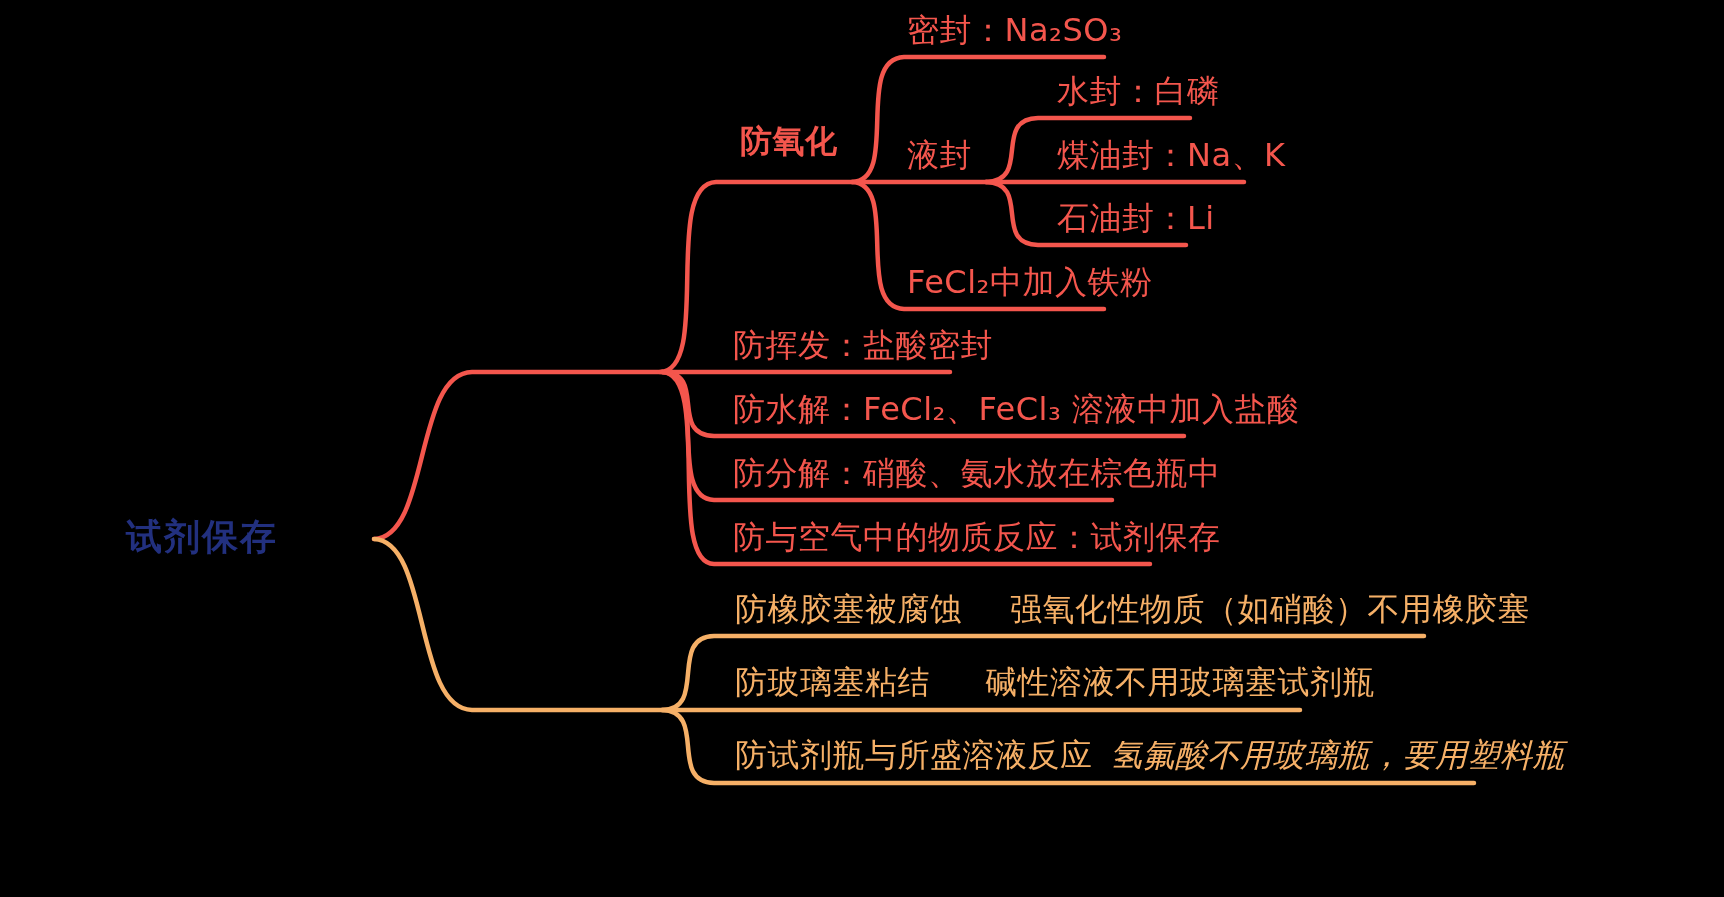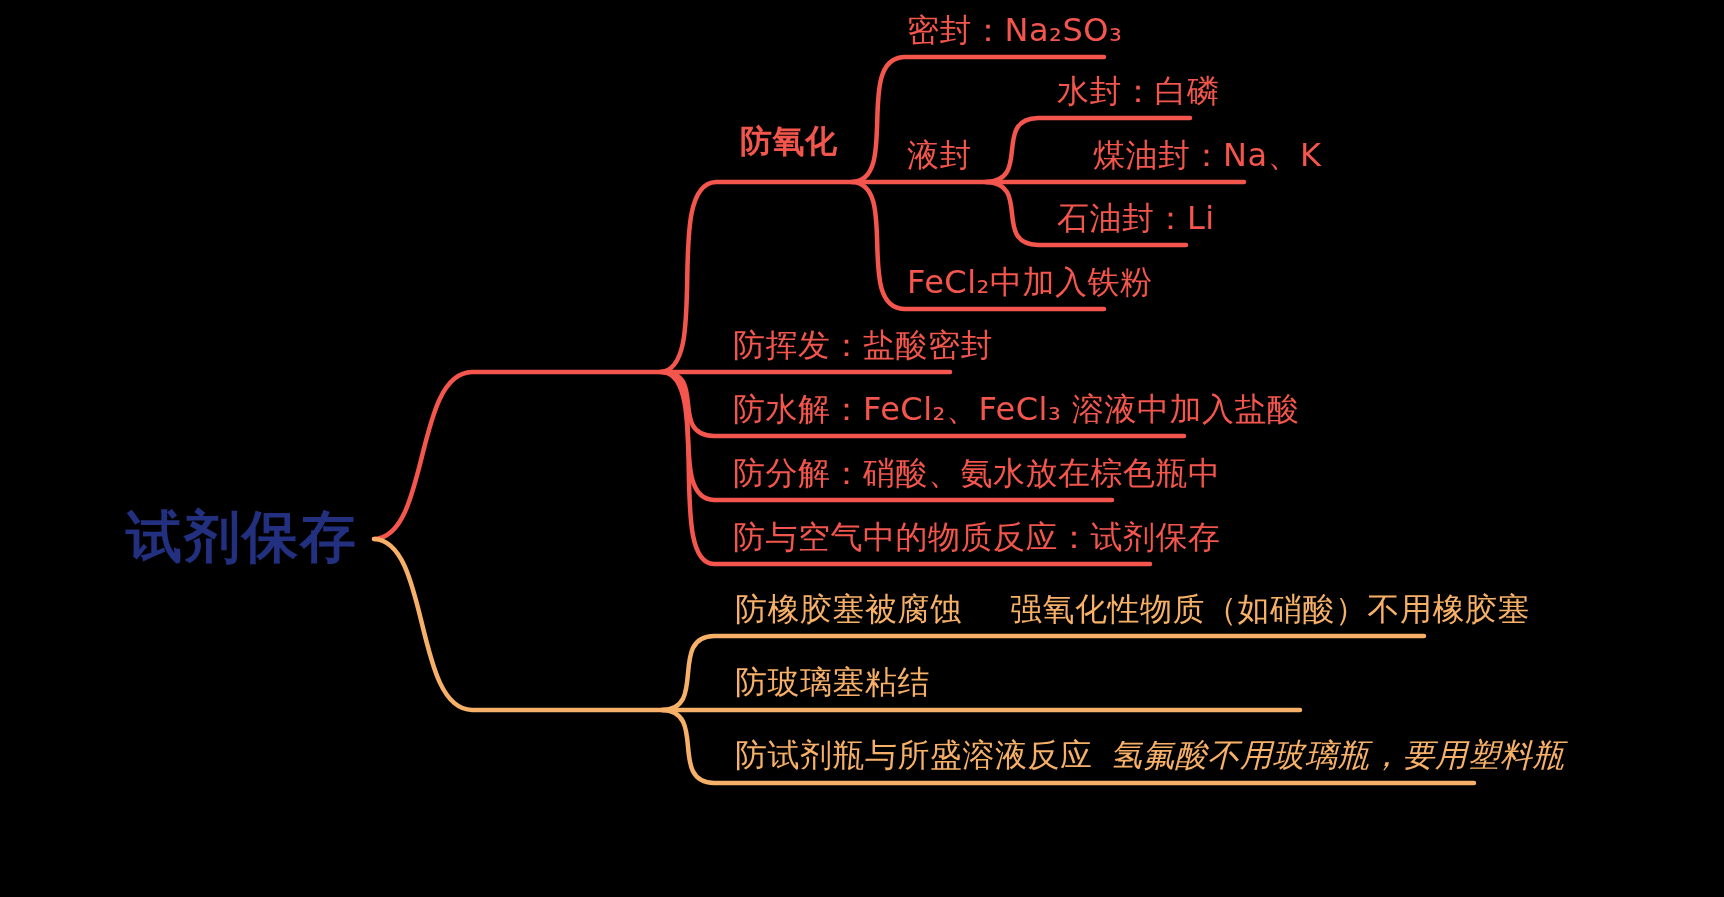--- a/index.html
+++ b/index.html
@@ -22,21 +22,21 @@
     line-height: 34px;
     white-space: nowrap;
     letter-spacing: 0.5px;
   }
   .node-red { color: var(--branch-red, #f4564d); }
   .node-orange { color: var(--branch-orange, #f6b067); }
   .root-node {
     position: absolute;
     left: 126px;
     top: 509px;
-    font-size: 56px;
+    font-size: 36px;
     line-height: 56px;
     font-weight: bold;
     letter-spacing: 2px;
     white-space: nowrap;
     color: var(--root-text, #22307f);
   }
 </style>
 </head>
 <body>
 
@@ -74,35 +74,36 @@
   <div class="root-node">试剂保存</div>
 
   <div class="node node-red" style="left:740px; top:124px;font-weight:bold;">防氧化</div>
 
   <div class="node node-red" style="left:907px; top:13px;">密封：Na₂SO₃</div>
 
   <div class="node node-red" style="left:907px; top:138px;">液封</div>
 
   <div class="node node-red" style="left:1057px; top:74px;">水封：白磷</div>
 
-  <div class="node node-red" style="left:1057px; top:138px;margin-left:36px;">煤油封：Na、K</div>
+  <div class="node node-red" style="left:1057px; top:138px;">煤油封：Na、K</div>
 
   <div class="node node-red" style="left:1057px; top:201px;">石油封：Li</div>
 
   <div class="node node-red" style="left:907px; top:265px;">FeCl₂中加入铁粉</div>
 
   <div class="node node-red" style="left:733px; top:392px;">防水解：FeCl₂、FeCl₃ 溶液中加入盐酸</div>
 
   <div class="node node-red" style="left:733px; top:328px;">防挥发：盐酸密封</div>
 
   <div class="node node-red" style="left:733px; top:456px;">防分解：硝酸、氨水放在棕色瓶中</div>
 
   <div class="node node-red" style="left:733px; top:520px;">防与空气中的物质反应：试剂保存</div>
 
   <div class="node node-orange" style="left:735px; top:592px;">防橡胶塞被腐蚀</div>
   <div class="node node-orange" style="left:1010px; top:592px;">强氧化性物质（如硝酸）不用橡胶塞</div>
 
   <div class="node node-orange" style="left:735px; top:665px;">防玻璃塞粘结</div>
+  <div class="node node-orange" style="left:985px; top:665px;">碱性溶液不用玻璃塞试剂瓶</div>
 
   <div class="node node-orange" style="left:735px; top:738px;">防试剂瓶与所盛溶液反应</div>
   <div class="node node-orange" style="left:1110px; top:738px;font-style:italic;">氢氟酸不用玻璃瓶，要用塑料瓶</div>
 
 </div>
 
 </body></html>

